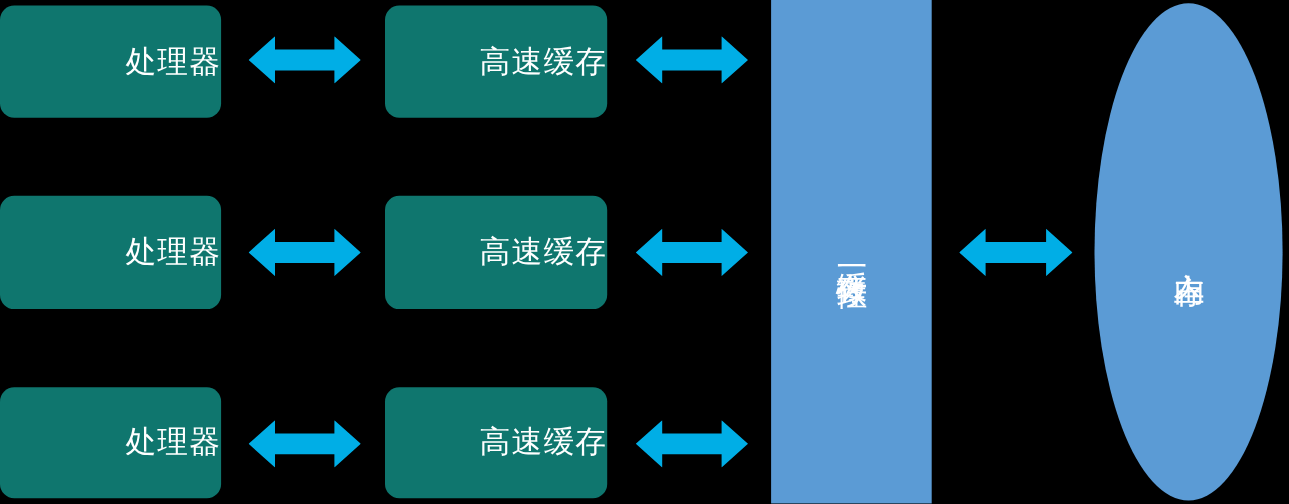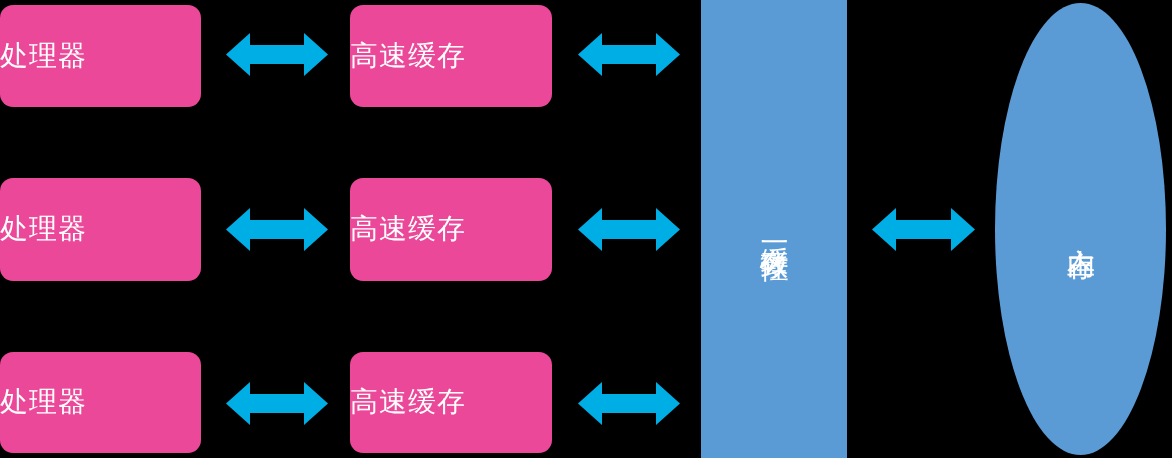--- a/index.html
+++ b/index.html
@@ -10,25 +10,25 @@
   #canvas {
     position: relative;
     width: 1172px;
     height: 458px;
     background: #000000;
     overflow: hidden;
     font-family: "Liberation Sans", "DejaVu Sans", sans-serif;
   }
   .node-box {
     position: absolute;
-    background: #ec4899;
+    background: #0f766e;
     border-radius: 13px;
     display: flex;
     align-items: center;
-    justify-content: flex-start;
+    justify-content: flex-end;
     box-sizing: border-box;
   }
   .node-label {
     color: #FFFFFF;
     font-size: 28px;
     line-height: 1.1;
     letter-spacing: 1px;
     white-space: nowrap;
     text-align: center;
   }

